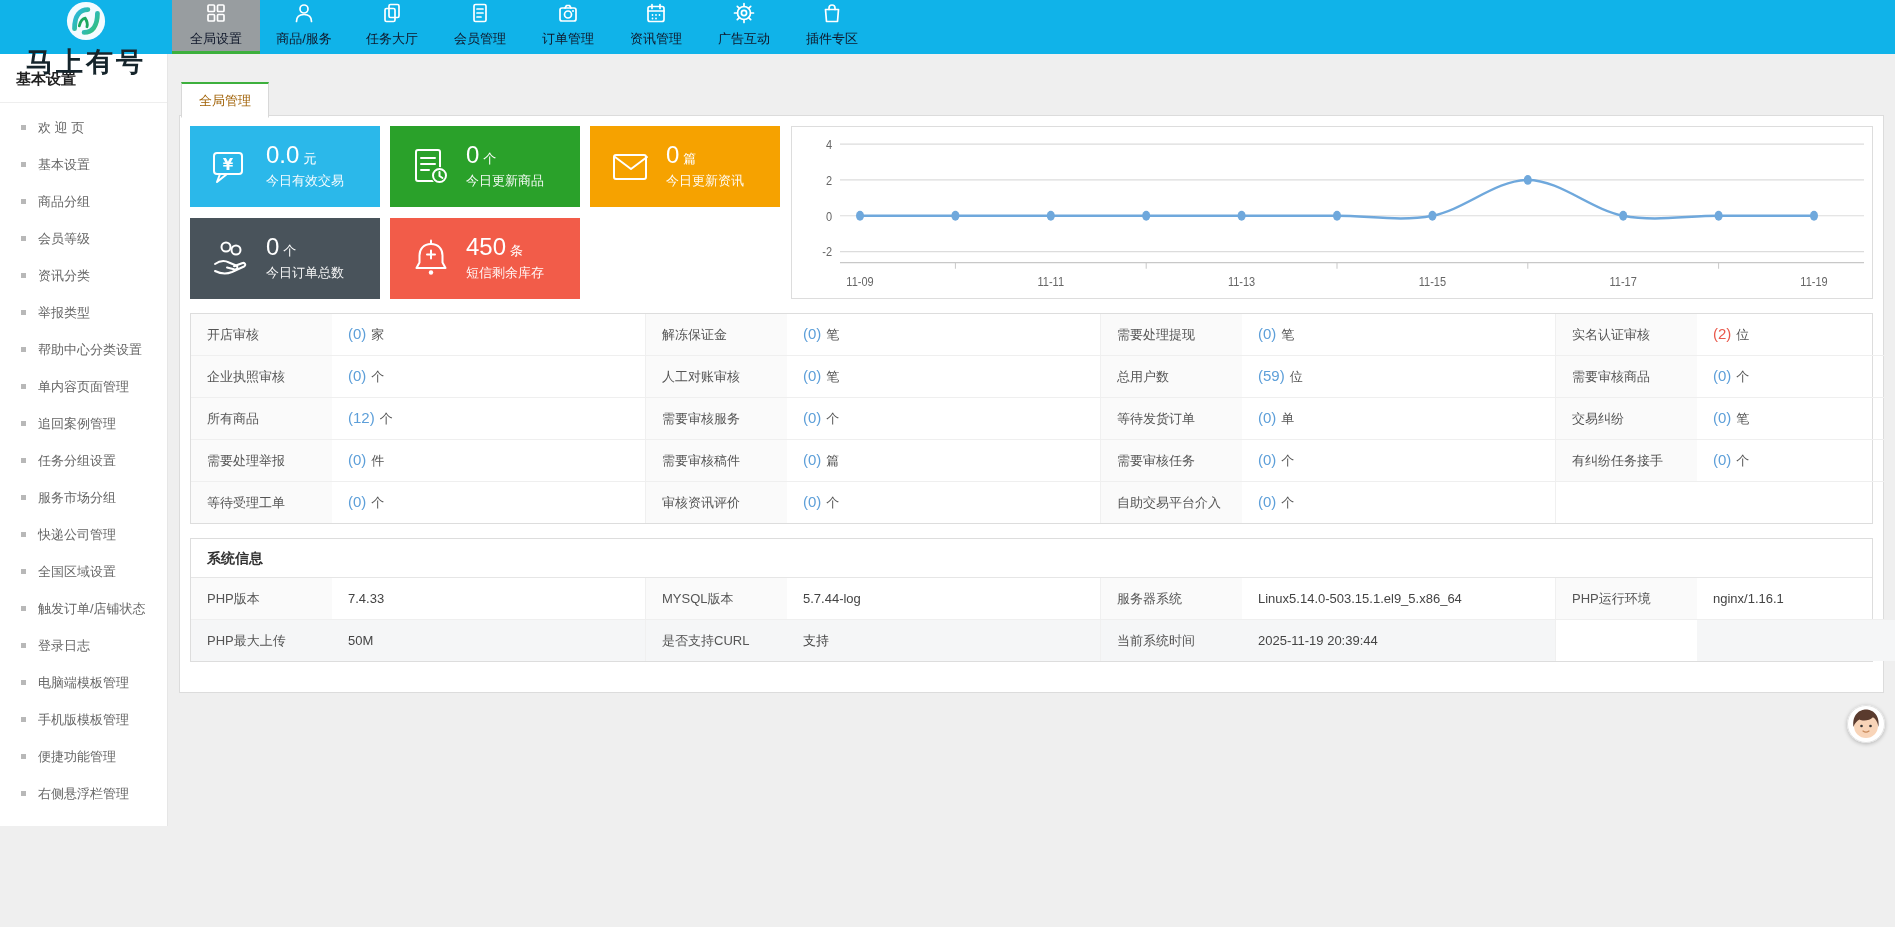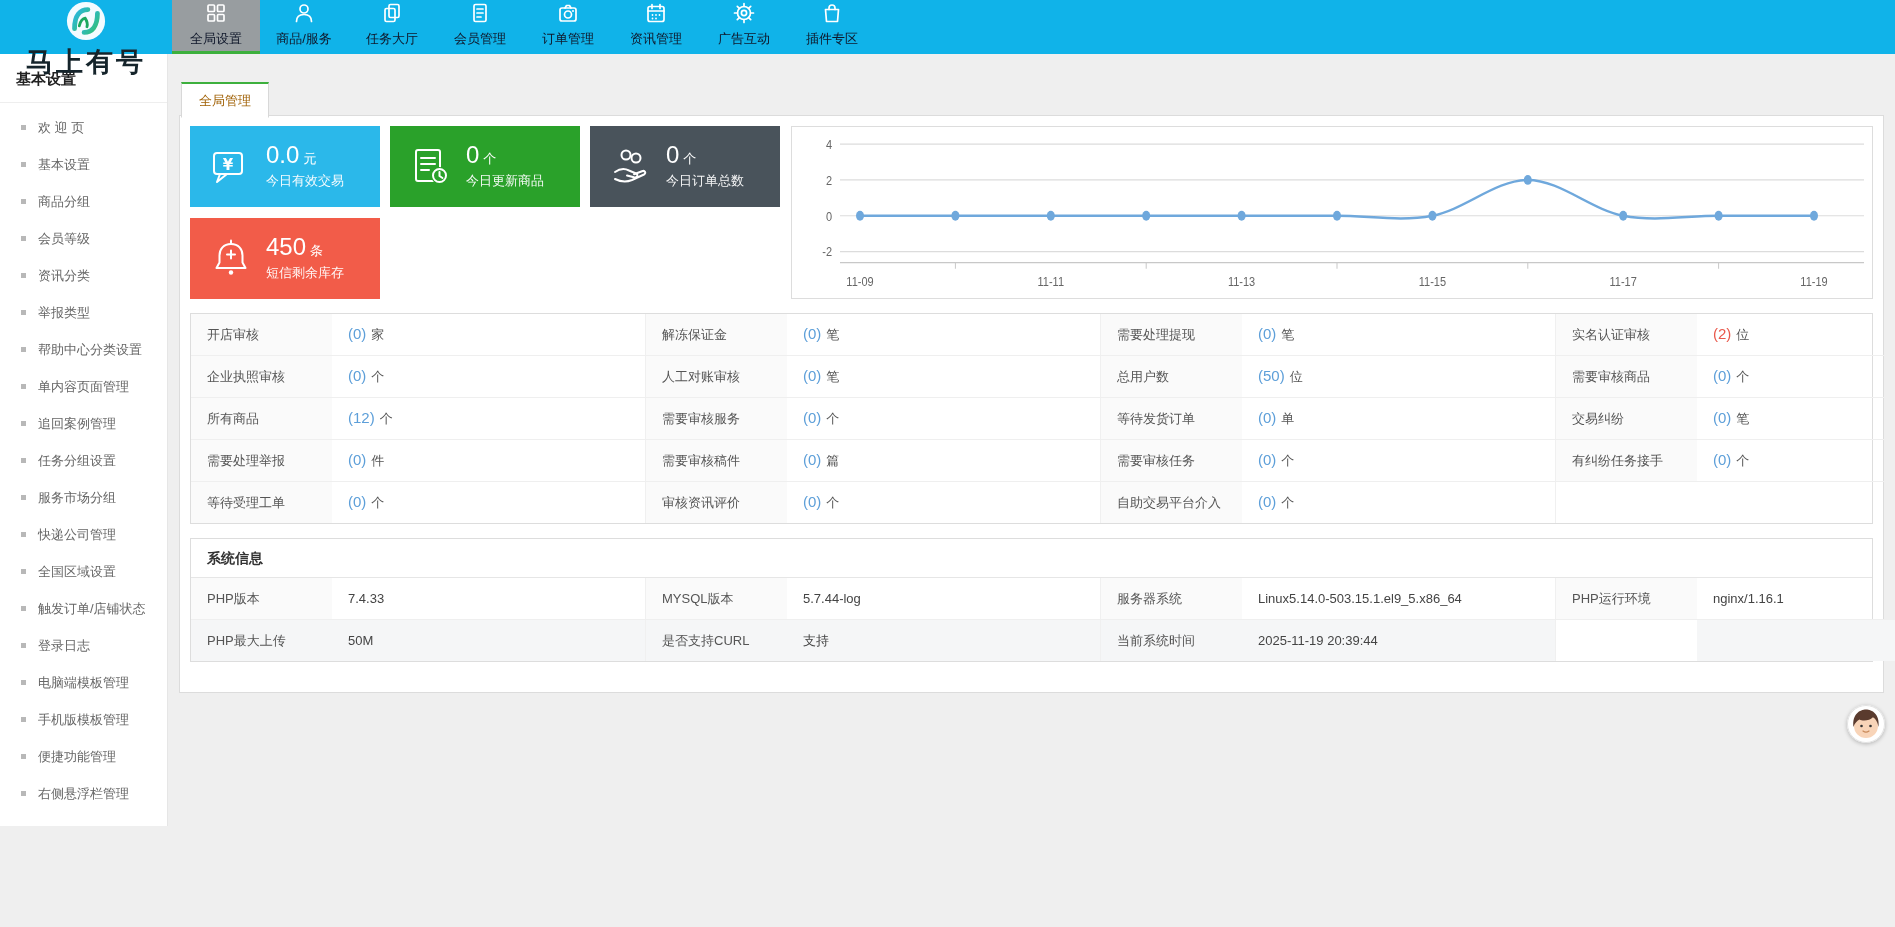--- a/index.html
+++ b/index.html
@@ -237,20 +237,32 @@
                 </g>
                 <circle cx="31.5" cy="31.5" r="8.5" fill="#2aa12a"></circle>
                 <g stroke="#fff" stroke-width="2" fill="none" stroke-linecap="round" stroke-linejoin="round">
                   <circle cx="31.5" cy="31.5" r="6.5"></circle>
                   <path d="M31.5 28 v4 l3 2"></path>
                 </g>
               </svg></span>
             <div class="card-text">
               <div class="card-line1"><span class="card-num">0</span><span class="card-unit">个</span></div>
               <div class="card-label">今日更新商品</div>
+            </div>
+          </div>
+          <div class="card" style="background: rgb(246, 162, 0);">
+            <span class="card-icon"><svg viewBox="0 0 46 46" width="46" height="46">
+                <g stroke="#fff" stroke-width="2" fill="none" stroke-linecap="round" stroke-linejoin="round">
+                  <rect x="6" y="11" width="32" height="24" rx="2"></rect>
+                  <path d="M7 13 l16 12 16-12"></path>
+                </g>
+              </svg></span>
+            <div class="card-text">
+              <div class="card-line1"><span class="card-num">0</span><span class="card-unit">篇</span></div>
+              <div class="card-label">今日更新资讯</div>
             </div>
           </div>
           <div class="card" style="background: rgb(73, 83, 91);">
             <span class="card-icon"><svg viewBox="0 0 46 46" width="46" height="46">
                 <g stroke="#fff" stroke-width="2" fill="none" stroke-linecap="round" stroke-linejoin="round">
                   <circle cx="18" cy="11" r="4.5"></circle>
                   <circle cx="28" cy="14" r="4.5"></circle>
                   <path d="M7 28 c5-3.5 10-3.5 14-1.5 l7 3 c2.5 1 1.5 4.5-2 3.8 l-7-1.8"></path>
                   <path d="M7 35 c6 3 12 3 17 1 l12-5.5 c2.5-1.3 1-4.5-2-3.3 l-8 3"></path>
                 </g>
@@ -324,21 +336,21 @@
               <td class="val"><span class="num">(0)</span><span class="unit">笔</span></td>
               <td class="lbl">实名认证审核</td>
               <td class="val"><span class="num alert">(2)</span><span class="unit">位</span></td>
             </tr>
             <tr>
               <td class="lbl">企业执照审核</td>
               <td class="val"><span class="num">(0)</span><span class="unit">个</span></td>
               <td class="lbl">人工对账审核</td>
               <td class="val"><span class="num">(0)</span><span class="unit">笔</span></td>
               <td class="lbl">总用户数</td>
-              <td class="val"><span class="num">(50)</span><span class="unit">位</span></td>
+              <td class="val"><span class="num">(59)</span><span class="unit">位</span></td>
               <td class="lbl">需要审核商品</td>
               <td class="val"><span class="num">(0)</span><span class="unit">个</span></td>
             </tr>
             <tr>
               <td class="lbl">所有商品</td>
               <td class="val"><span class="num">(12)</span><span class="unit">个</span></td>
               <td class="lbl">需要审核服务</td>
               <td class="val"><span class="num">(0)</span><span class="unit">个</span></td>
               <td class="lbl">等待发货订单</td>
               <td class="val"><span class="num">(0)</span><span class="unit">单</span></td>

